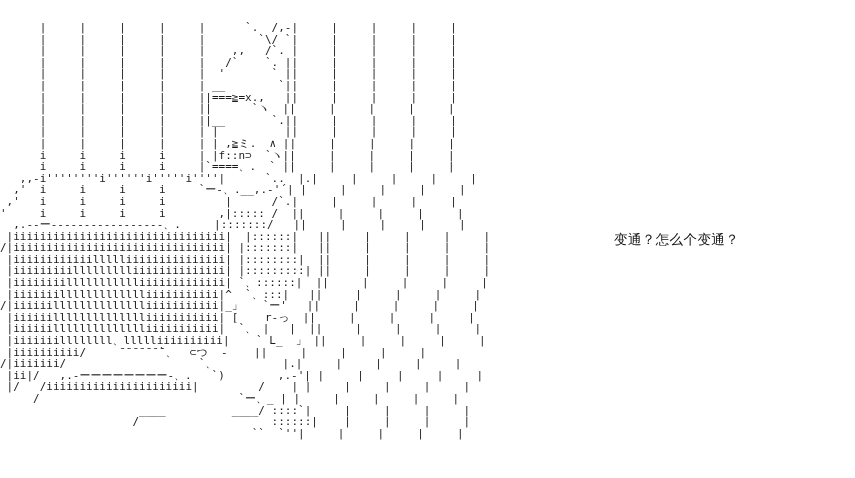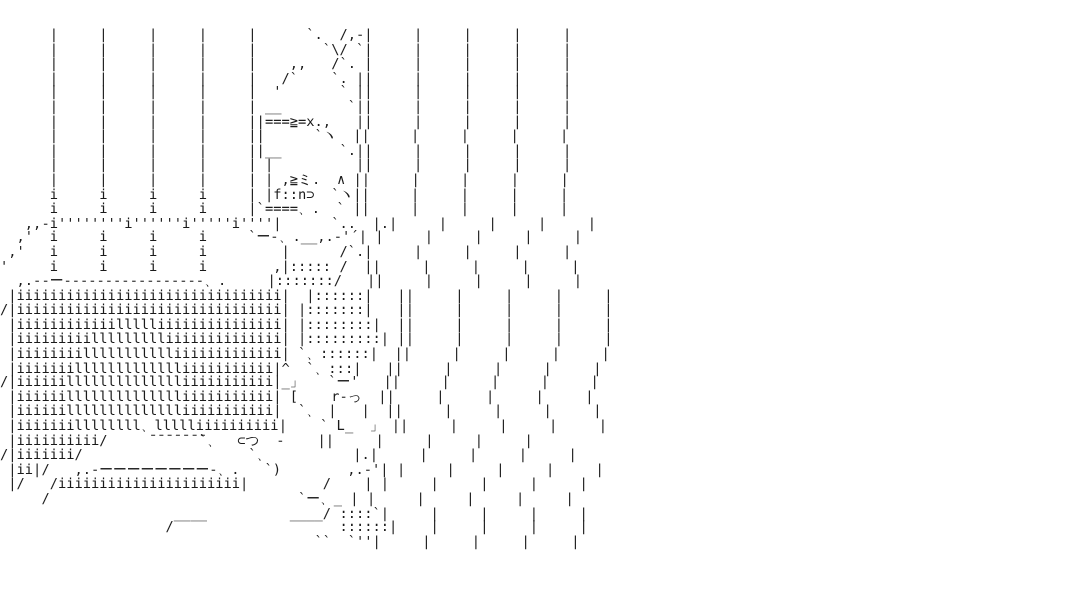--- a/index.html
+++ b/index.html
@@ -85,14 +85,15 @@
  |iiiiiiillllllll、llllliiiiiiiiii|    ` L_  」 ||     |     |     |     |
  |iiiiiiiiii/     ̄ ̄ ̄ ̄ ̄ ̄ ̄`、  ⊂つ  ‐    ||     |     |     |     |
 /|iiiiiii/                    `、          |.|     |     |     |     |
  |ii|/   ,.-ーーーーーーーー-、.   `)        ,.-'| |     |     |     |     |
  |/   /iiiiiiiiiiiiiiiiiiiiii|         /    | |     |     |     |     |
      /                              `ー、_ | |     |     |     |     |
                      ____          ____/ ::::`|     |     |     |     |
                     /                    ::::::|    |     |     |     |
                                       ``  `''|     |     |     |     |</pre>
 
+  <div class="dialogue">变通？怎么个变通？</div>
 
 </div>
 
 </body></html>

